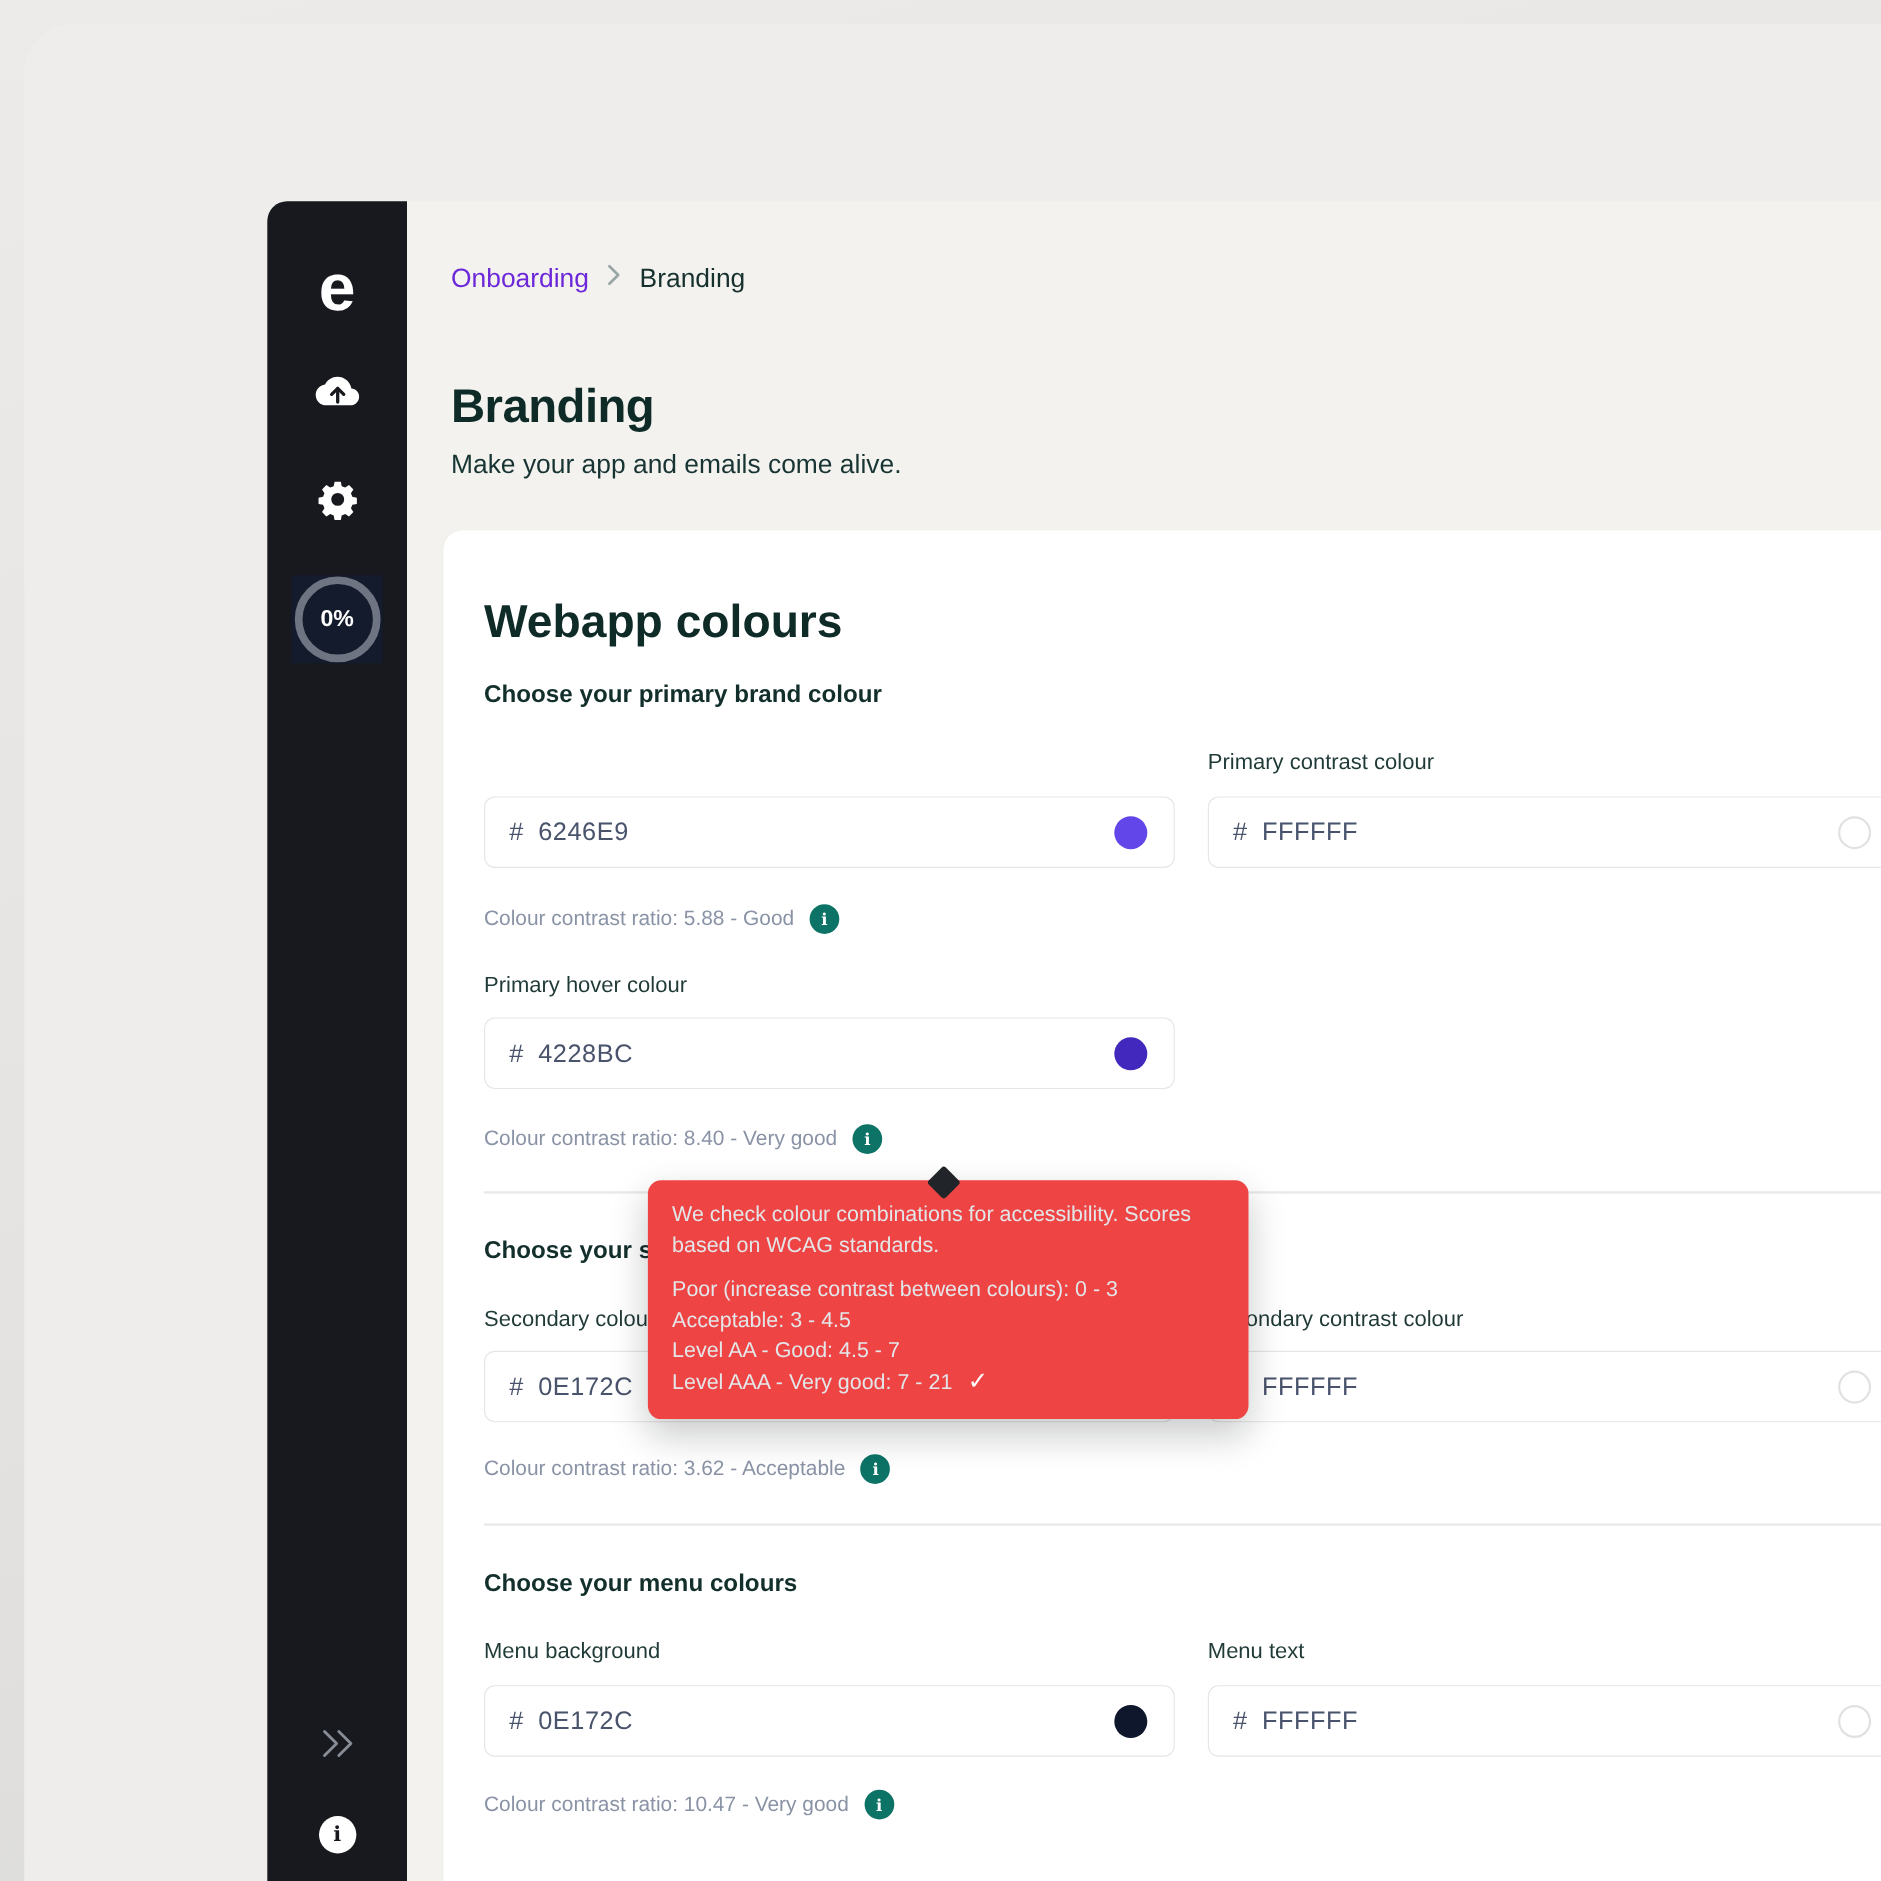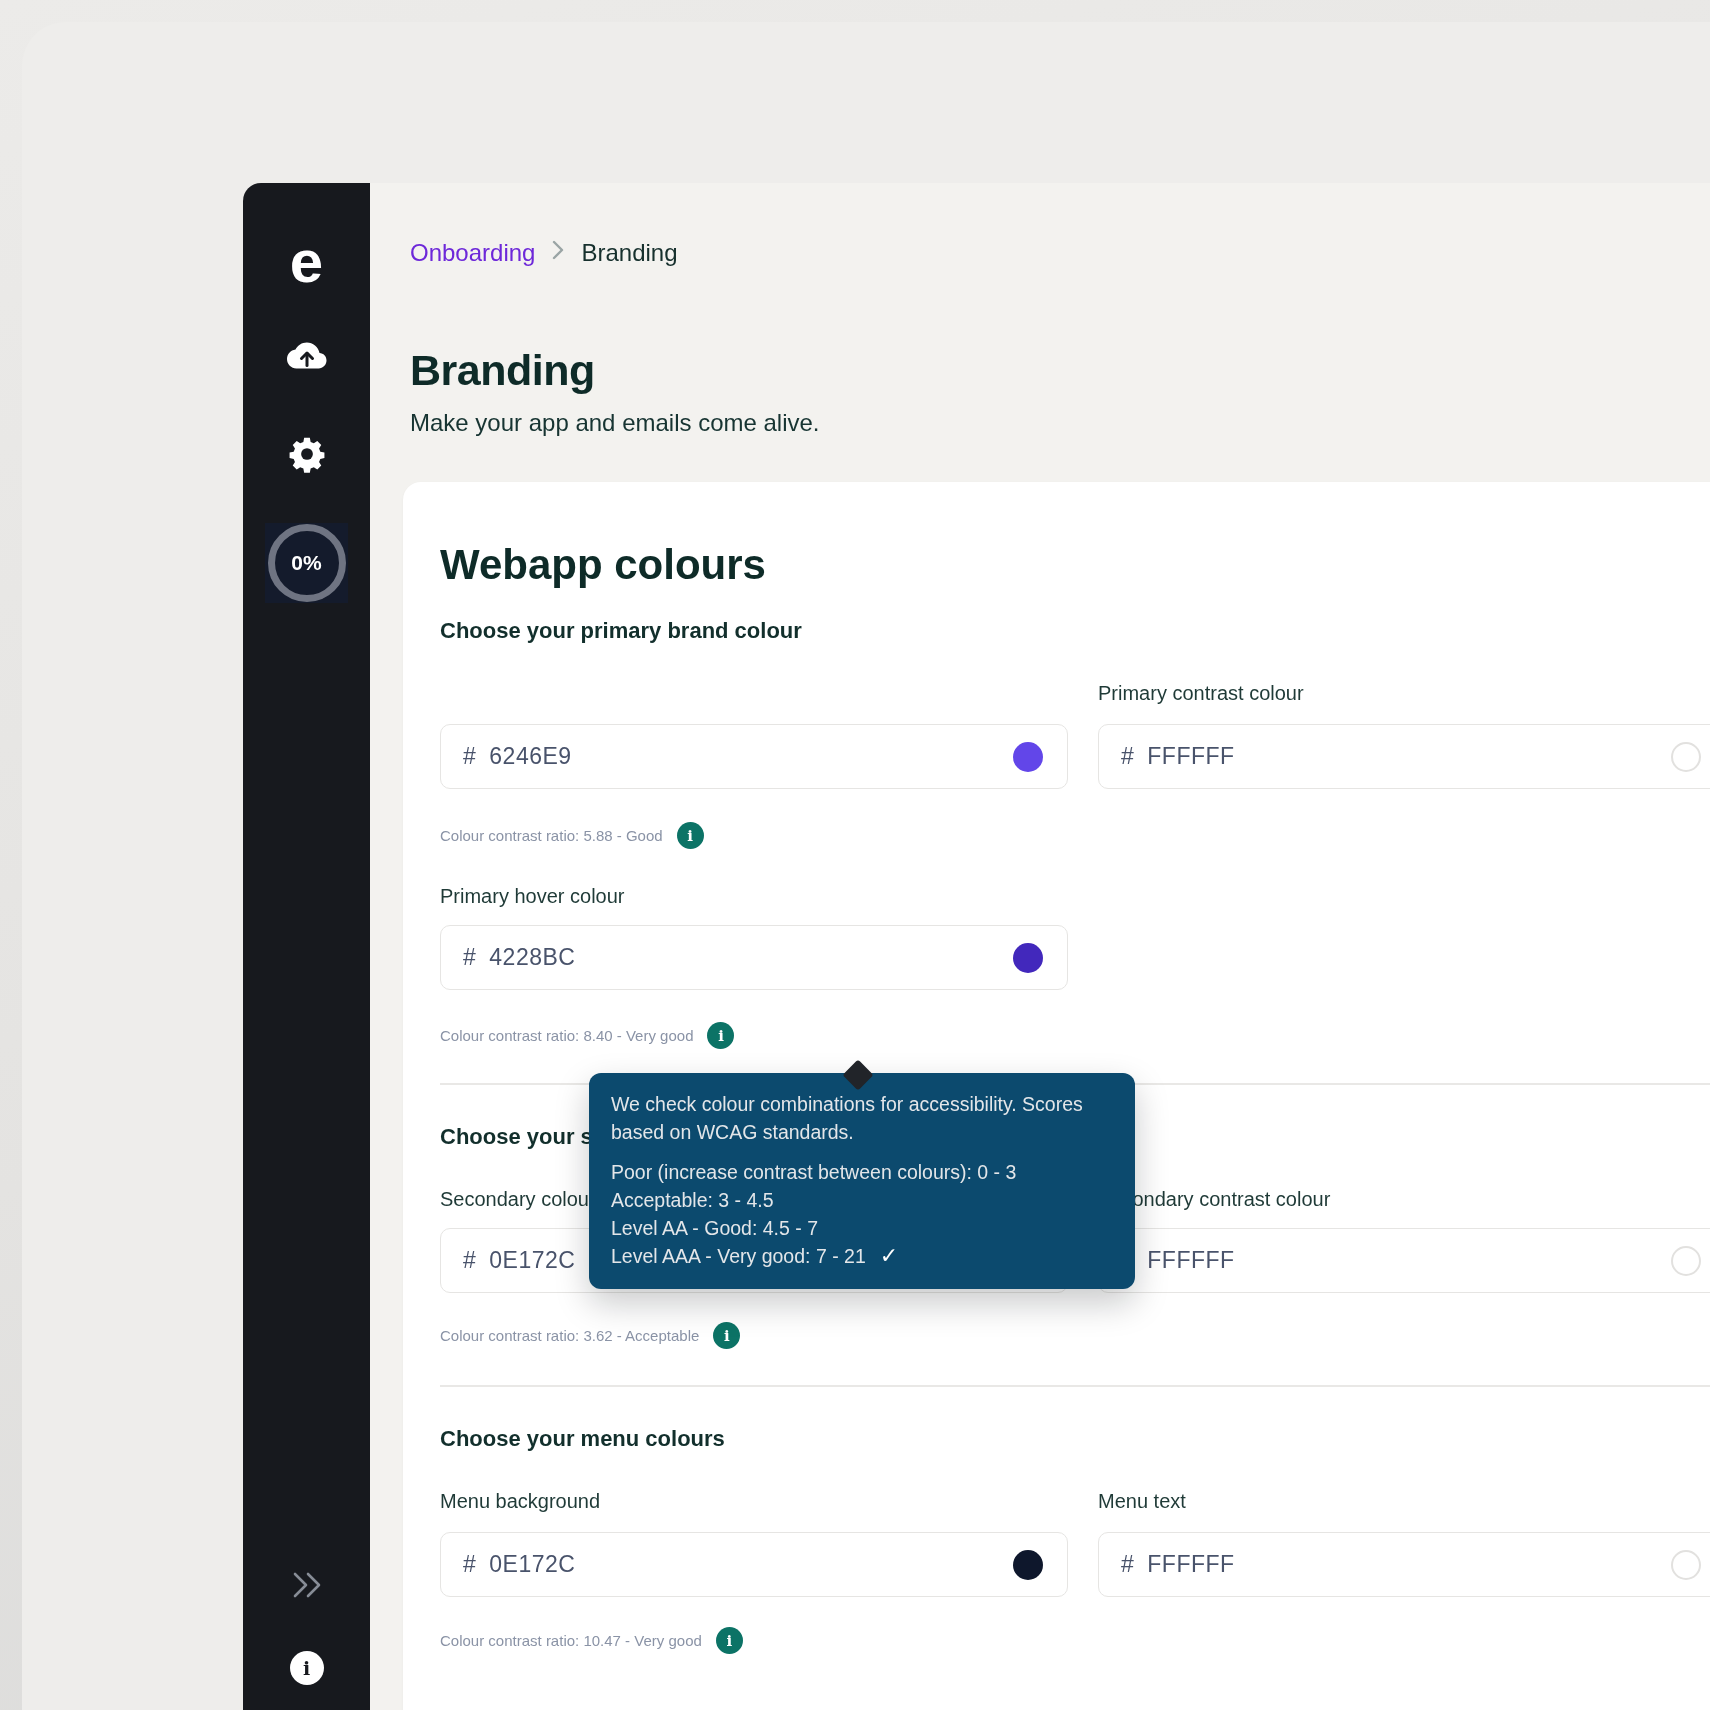--- a/index.html
+++ b/index.html
@@ -48,28 +48,28 @@
   .card-title { position:absolute; left:37px; top:59px; font-size:42px; font-weight:600; color:#0e2b28; }
   .sec-heading { position:absolute; left:37px; font-size:22px; font-weight:700; color:#122f2c; }
   .field-label { position:absolute; font-size:20px; color:#1f3a37; }
   .color-input { position:absolute; width:628px; height:65px; background:#ffffff;
     border:1.5px solid #e6e5e3; border-radius:10px; display:flex; align-items:center; }
   .ci-text { margin-left:22px; font-size:23px; color:#49536b; letter-spacing:0.5px; display:flex; gap:13px; }
   .swatch { position:absolute; right:24px; top:50%; transform:translateY(-50%);
     width:30px; height:30px; border-radius:50%; }
   .swatch.light { border:2px solid #e2e1df; }
   .ratio-row { position:absolute; left:37px; display:flex; align-items:center; gap:14px; }
-  .ratio-text { font-size:15px; color:#8a93a6; }
+  .ratio-text { font-size:19px; color:#8a93a6; }
   .info-dot { width:27px; height:27px; border-radius:50%; background:#0c7366;
     display:flex; align-items:center; justify-content:center;
     color:#ffffff; font-family:"DejaVu Serif",serif; font-weight:700; font-size:15px; }
   .divider { position:absolute; left:37px; right:0; height:1.5px; background:#e9e8e6; }
   .col1 { left:37px; } .col2 { left:695px; }
   
-  .tooltip { position:absolute; left:186px; top:591px; width:546px; background:#0c4a6e;
+  .tooltip { position:absolute; left:186px; top:591px; width:546px; background:#ef4444;
     border-radius:12px; padding:17px 22px 19px 22px; color:#e3e6e9;
     font-size:19.5px; line-height:28px; box-shadow:0 14px 34px rgba(10,12,16,0.22); }
   .tooltip .caret { position:absolute; top:-9px; left:258px; width:22px; height:22px;
     background:#212429; transform:rotate(45deg); border-radius:3px; }
   .tooltip .intro { margin-bottom:12px; }
   .tt-line { white-space:nowrap; }
   .tt-check { display:inline-block; margin-left:14px; font-size:22px; font-weight:700; color:#ffffff; }
 </style>
 </head>
 <body>

